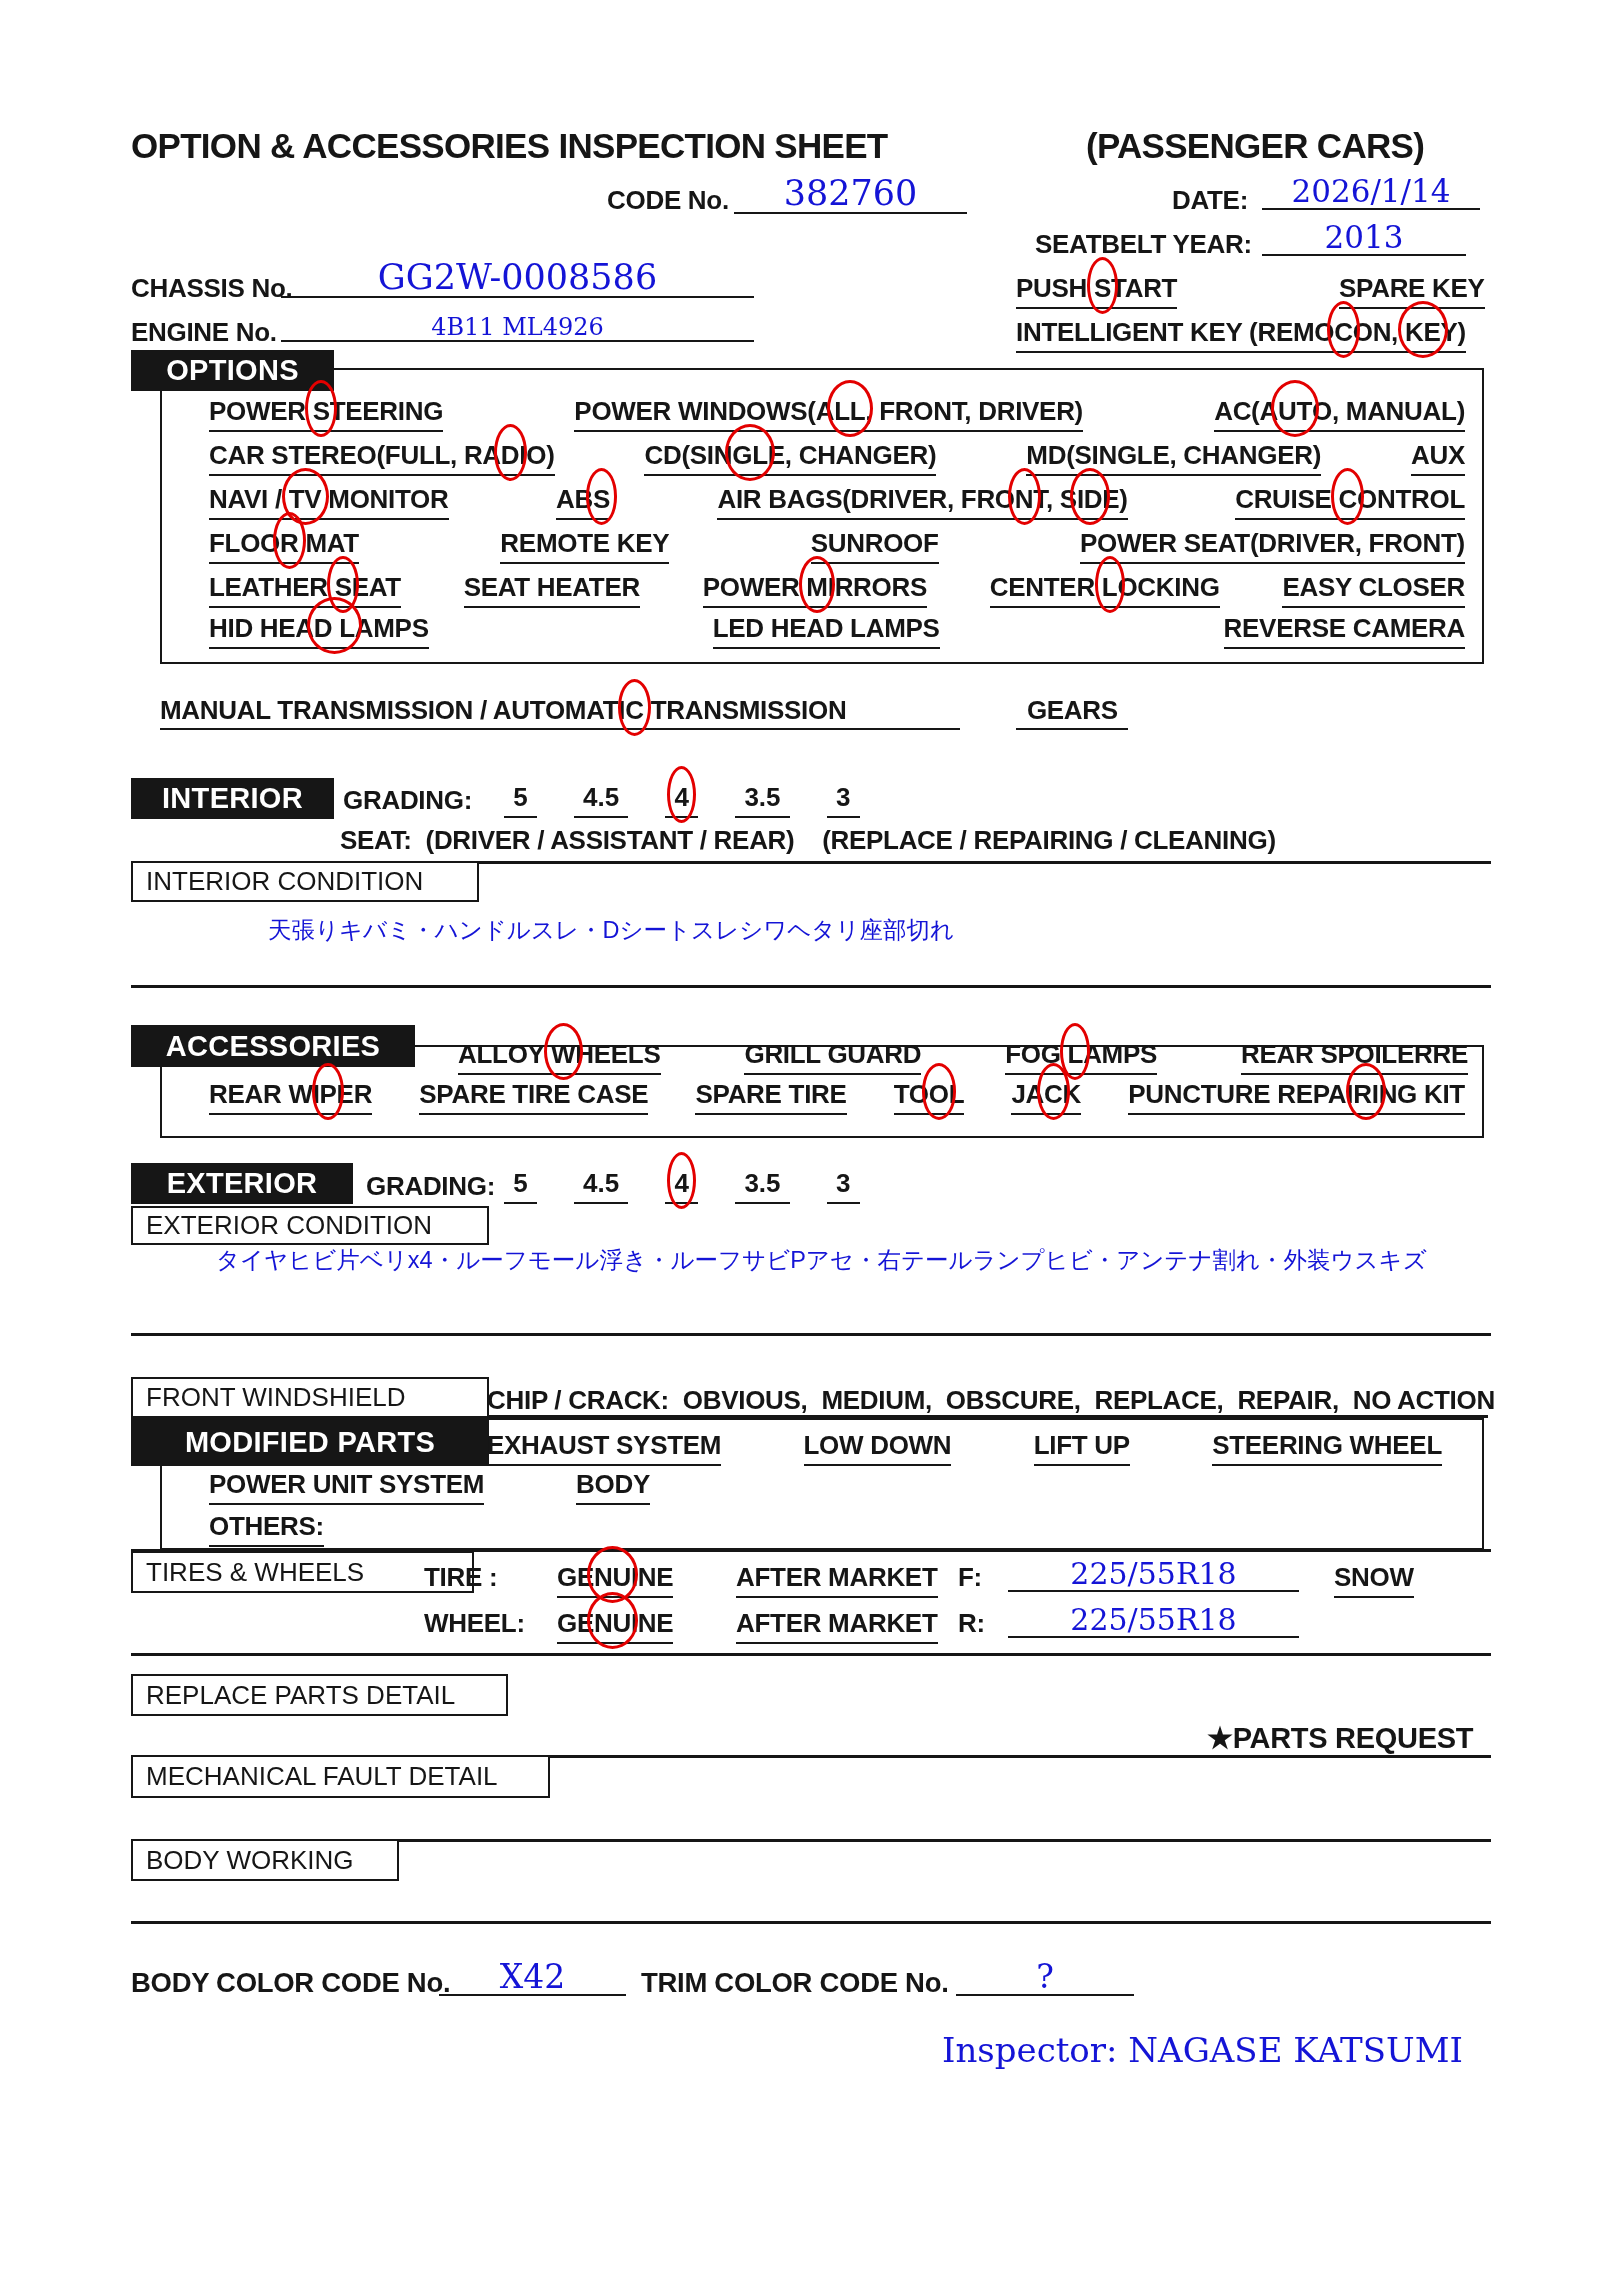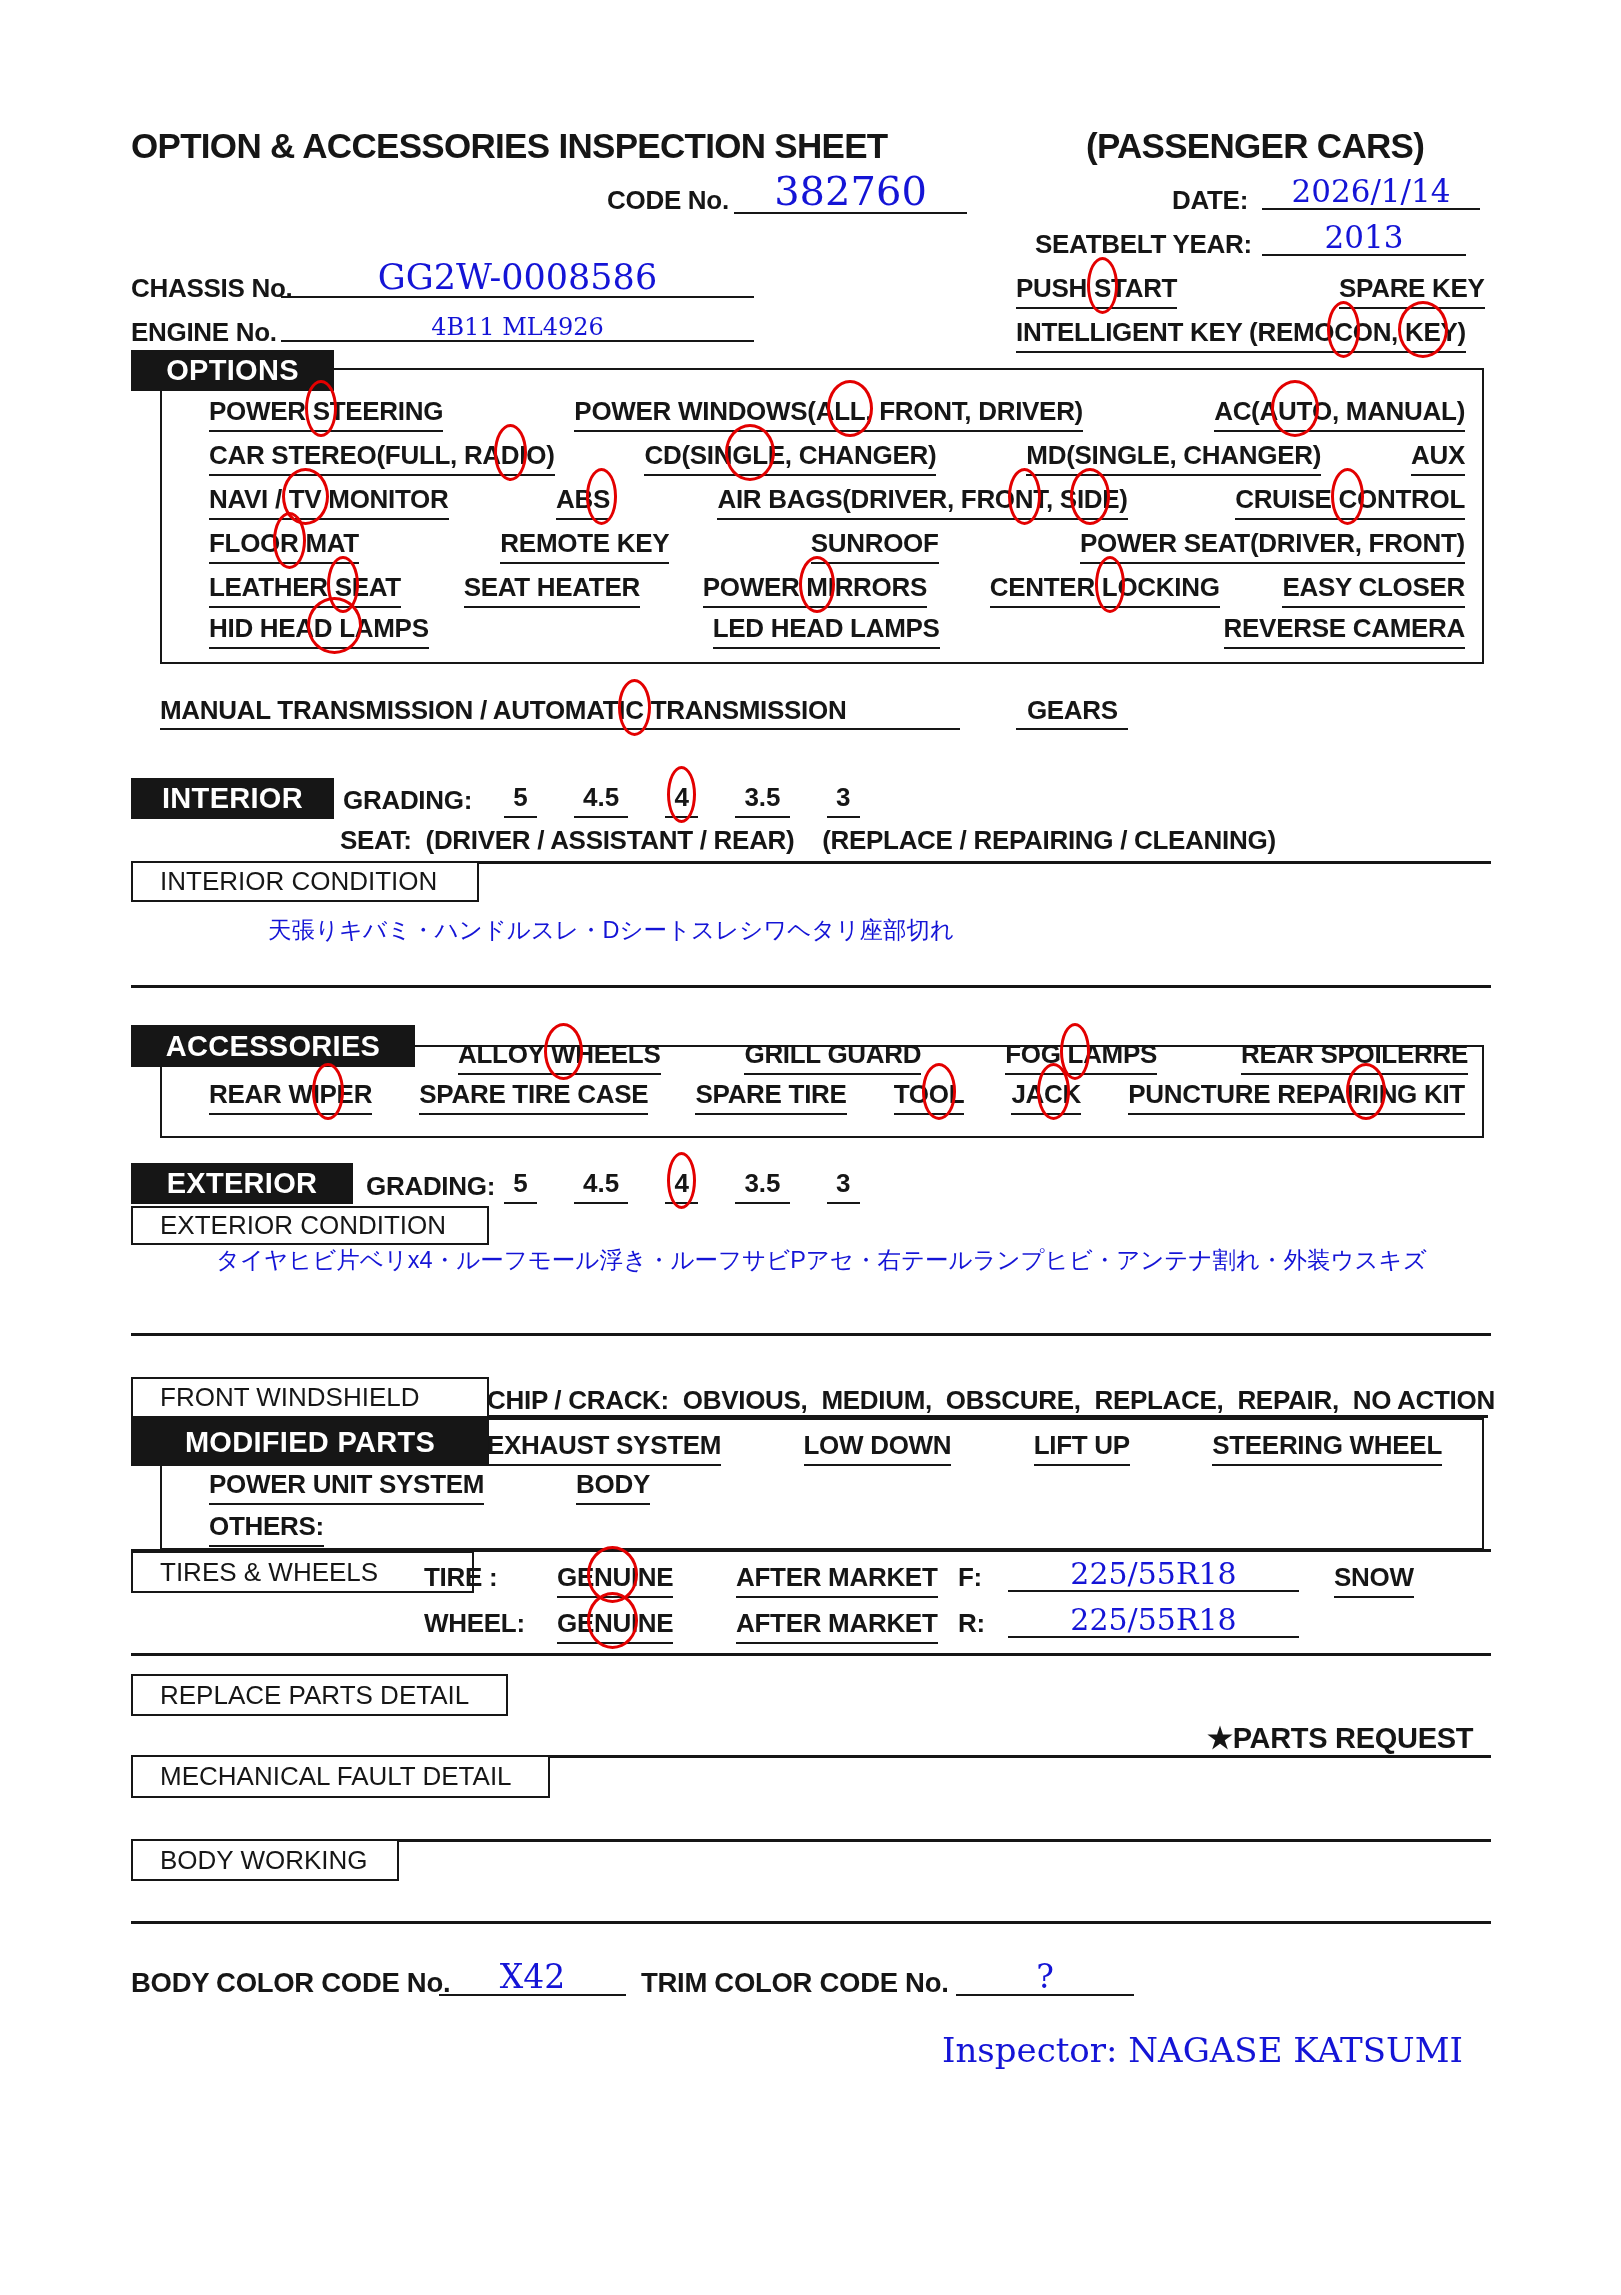--- a/index.html
+++ b/index.html
@@ -4,21 +4,21 @@
 <style>
   html,body{margin:0;padding:0;background:#ffffff;}
   .page{position:relative;width:1622px;height:2295px;background:#fff;overflow:hidden;
         font-family:"Liberation Sans",sans-serif;color:#161616;}
   .row{position:absolute;white-space:nowrap;}
   .lbl{font-weight:700;font-size:26px;letter-spacing:-0.3px;}
   .t{font-weight:700;font-size:35px;letter-spacing:-0.7px;}
   .blk{position:absolute;background:#161616;color:#fff;display:flex;align-items:center;justify-content:center;
        font-weight:700;letter-spacing:0.3px;font-size:29px;}
   .wbox{position:absolute;background:#fff;border:2.6px solid #161616;display:flex;align-items:center;
-        padding-left:27px;font-size:26px;font-weight:400;box-sizing:border-box;}
+        padding-left:13px;font-size:26px;font-weight:400;box-sizing:border-box;}
   .fieldset{position:absolute;border:2.6px solid #161616;box-sizing:border-box;}
   .hline{position:absolute;height:2.6px;background:#161616;}
   .u{border-bottom:2.6px solid #161616;padding-bottom:2.6px;}
   .optrow{position:absolute;display:flex;justify-content:space-between;font-weight:700;font-size:26px;letter-spacing:-0.3px;white-space:nowrap;}
   .grades{position:absolute;display:flex;gap:37px;font-weight:700;font-size:26px;}
   .grades .itm{padding:0 9.2px 2.6px;}
   .circ{position:relative;display:inline-block;}
   .circ::after{content:'';position:absolute;left:-0.28em;right:-0.28em;top:-0.62em;bottom:-0.38em;
                border:3.3px solid #e30000;border-radius:50%;pointer-events:none;}
   .hand{font-family:"DejaVu Serif","Liberation Serif",serif;color:#1414d6;line-height:1;}
@@ -32,21 +32,21 @@
 </head>
 <body>
 
 <div class="page">
 
   <div class="row t" style="left:131px;top:126px">OPTION &amp; ACCESSORIES INSPECTION SHEET</div>
   <div class="row t" style="left:1086px;top:126px">(PASSENGER CARS)</div>
 
   <div class="row lbl" style="left:607px;top:185px">CODE No.</div>
   <div class="vline" style="left:734px;top:173px;width:233px;height:41px">
-    <span class="hand" style="font-size:40px">382760</span>
+    <span class="hand" style="font-size:35px">382760</span>
   </div>
   <div class="row lbl" style="left:1172px;top:185px">DATE:</div>
   <div class="vline" style="left:1262px;top:169px;width:218px;height:41px">
     <span class="hand" style="font-size:31px">2026/1/14</span>
   </div>
 
   <div class="row lbl" style="left:1035px;top:229px">SEATBELT YEAR:</div>
   <div class="vline" style="left:1262px;top:215px;width:204px;height:41px">
     <span class="hand" style="font-size:31px">2013</span>
   </div>

